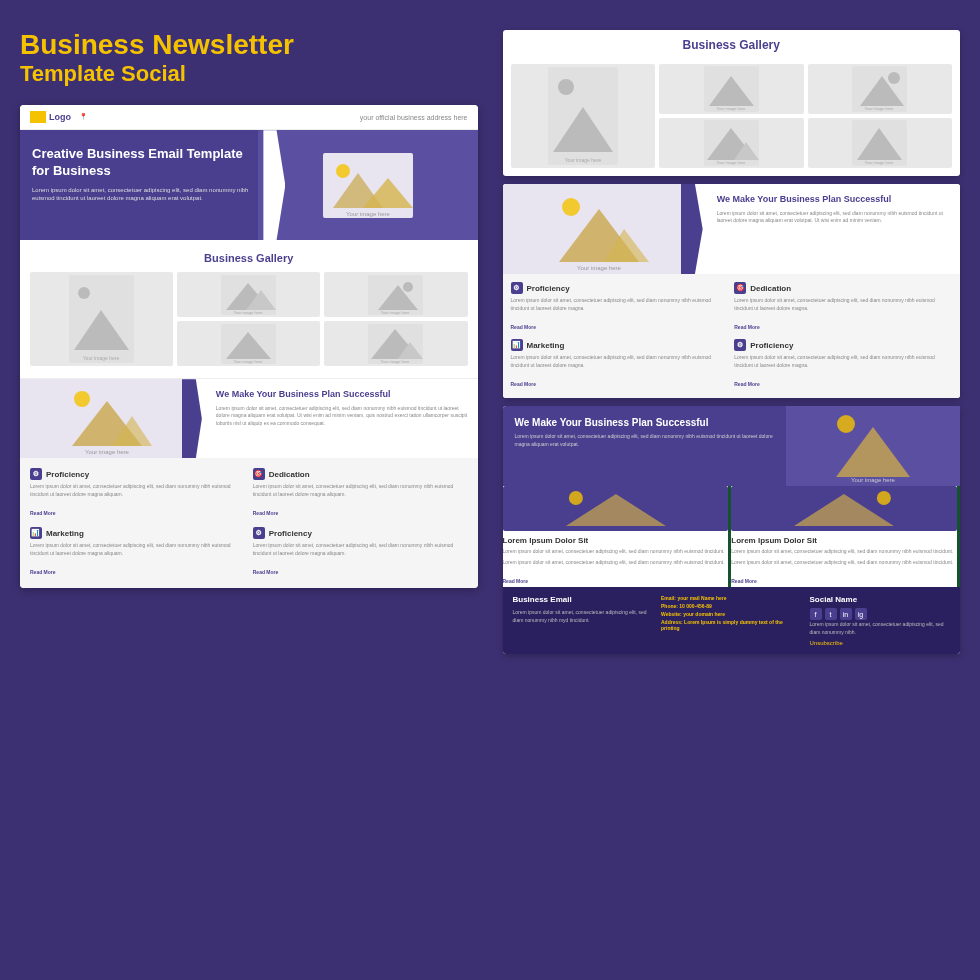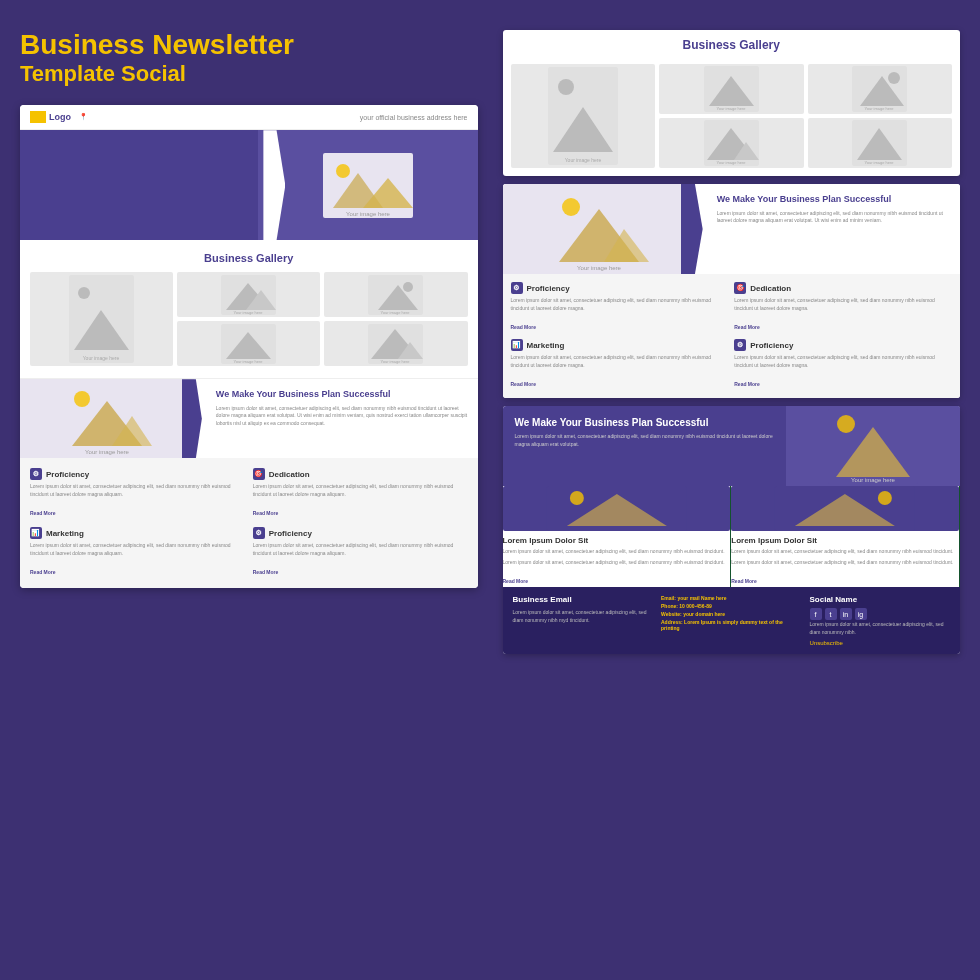--- a/index.html
+++ b/index.html
@@ -385,21 +385,21 @@
 
     
     .two-col-cards {
       display: grid;
       grid-template-columns: 1fr 1fr;
       gap: 0;
     }
     .card-item {
       padding: 0;
       background: #fff;
-      border-right: 1px solid #14532d;
+      border-right: 3px solid #14532d;
     }
     .card-img {
       background: #4a3f8f;
       height: 45px;
       border-radius: 2px;
       margin-bottom: 5px;
       display: flex;
       align-items: center;
       justify-content: center;
       position: relative;
@@ -490,20 +490,24 @@
       <div class="nl-header">
         <div class="nl-logo">
           <span class="nl-logo-box"></span>
           <span>Logo</span>
         </div>
         <span class="nl-address-icon">📍</span>
         <span class="nl-address">your official business address here</span>
       </div>
 
       <div class="nl-hero">
+        <div class="nl-hero-text">
+          <h3>Creative Business Email Template for Business</h3>
+          <p>Lorem ipsum dolor sit amet, consectetuer adipiscing elit, sed diam nonummy nibh euismod tincidunt ut laoreet dolore magna aliquam erat volutpat.</p>
+        </div>
         <div class="nl-hero-arrow"></div>
         <div class="nl-hero-img">
           <svg width="90" height="65" viewBox="0 0 90 65">
             <rect width="90" height="65" fill="#e8e4f0" rx="2"></rect>
             <polygon points="10,55 35,20 60,55" fill="#c9a84c" opacity="0.7"></polygon>
             <polygon points="40,55 65,25 90,55" fill="#d4b44e" opacity="0.8"></polygon>
             <circle cx="20" cy="18" r="7" fill="#f5c200" opacity="0.8"></circle>
             <text x="45" y="63" text-anchor="middle" font-size="6" fill="#999">Your image here</text>
           </svg>
         </div>

